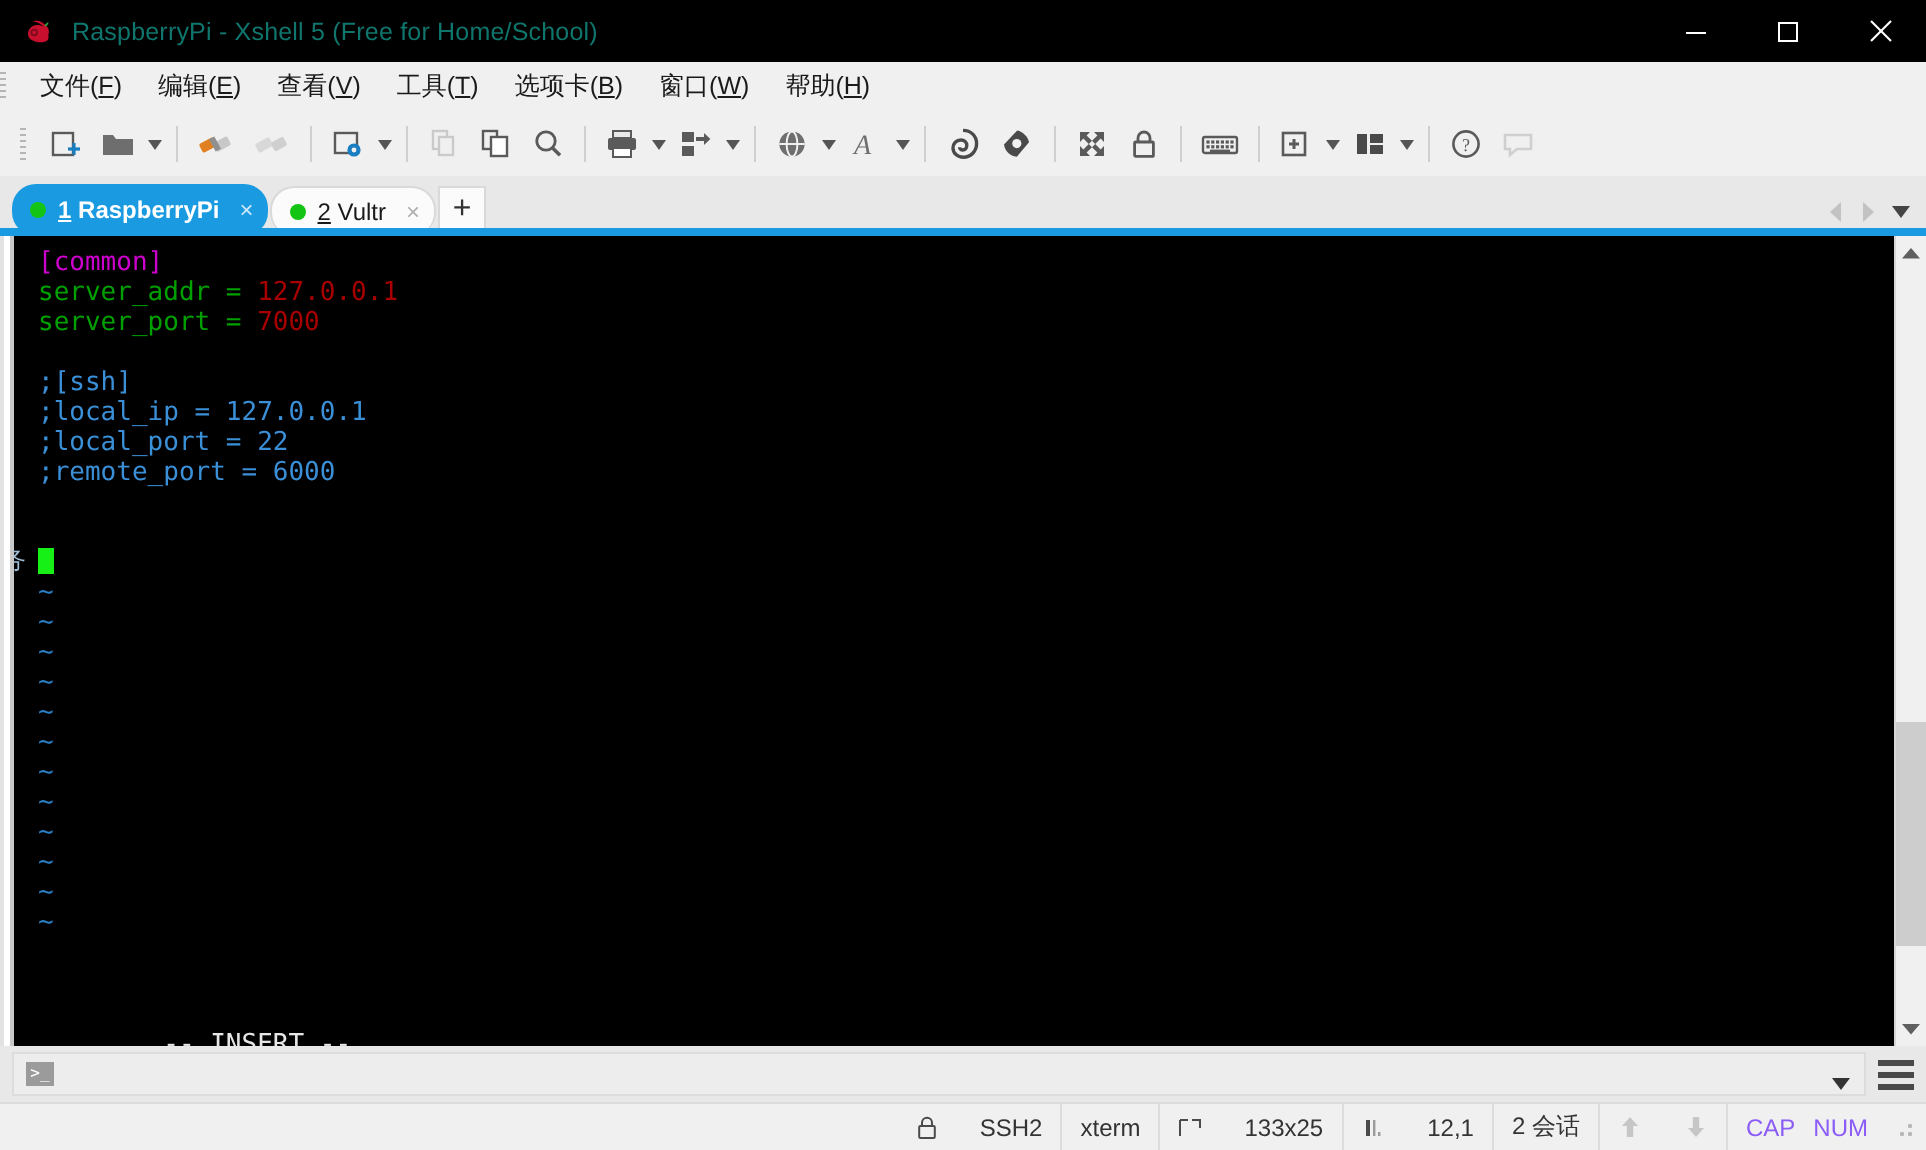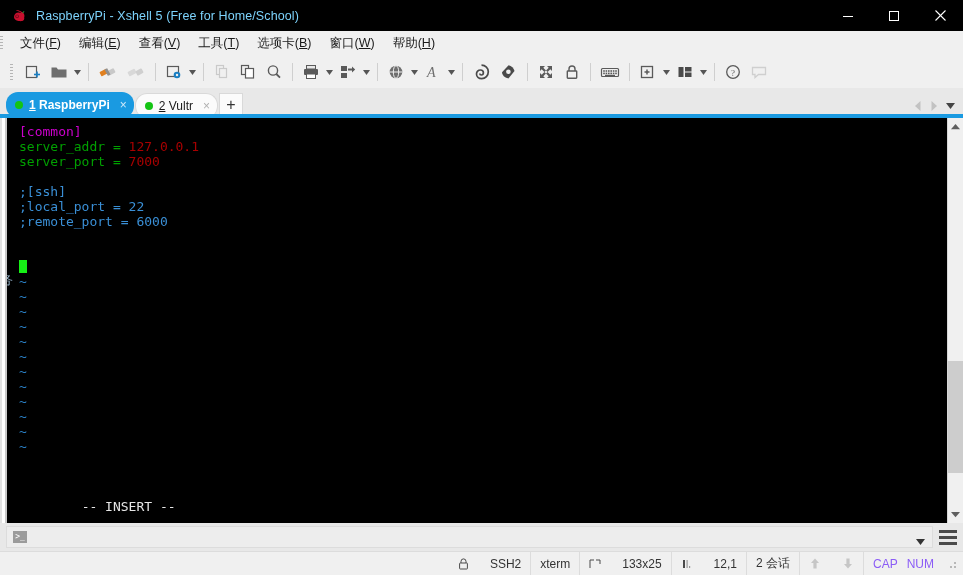--- a/index.html
+++ b/index.html
@@ -17,21 +17,21 @@
   
   .titlebar {
     height: 31px; background:#000; color:#fff;
     display:flex; align-items:center; flex:0 0 31px;
   }
   .titlebar .app-icon {
     width: 26px; height:31px; display:flex; align-items:center; justify-content:center;
     margin-left: 6px;
   }
   .titlebar .title-text {
-    font-size: 12.5px; color:#7dd3fc; margin-left:4px; letter-spacing:0.1px;
+    font-size: 12.5px; color:#0f766e; margin-left:4px; letter-spacing:0.1px;
     font-family: "Liberation Sans", sans-serif;
   }
   .titlebar .spacer { flex:1 1 auto; }
   .wbtn {
     width: 46px; height:31px; display:flex; align-items:center; justify-content:center;
     color:#fff; cursor:default;
   }
   .wbtn svg { display:block; }
 
   
@@ -114,21 +114,21 @@
   }
   .term .line { white-space:pre; height:15px; }
   .c-magenta { color:#cd00cd; }
   .c-green   { color:#00a000; }
   .c-red     { color:#a80000; }
   .c-blue    { color:#3a8fd6; }
   .c-white   { color:#e6e6e6; }
   .c-tilde   { color:#2b7fc4; }
   .cursorblk { display:inline-block; width:8px; height:13px; background:#16f016; vertical-align:-2px; }
   .term .statusline {
-    position:absolute; left:0; right:0; bottom:24px; height:15px;
+    position:absolute; left:0; right:0; bottom:8px; height:15px;
     color:#e6e6e6; white-space:pre; padding-left:12px;
   }
   .ghost {
     position:absolute; left:-6px; top:155px; width:12px; height:18px;
     color:#9fbfd8; font-size:12px; font-family:"DejaVu Sans", sans-serif;
     overflow:hidden;
   }
 
   
   .vscroll {
@@ -474,20 +474,21 @@
   <div class="termwrap">
     <div class="leftedge"></div>
     <div class="term" id="term">
       <div class="ghost">务</div>
       <div id="term-lines">
           <div class="line"><span class="c-magenta">[common]</span></div>
           <div class="line"><span class="c-green">server_addr = </span><span class="c-red">127.0.0.1</span></div>
           <div class="line"><span class="c-green">server_port = </span><span class="c-red">7000</span></div>
           <div class="line"><span class="c-white"></span></div>
           <div class="line"><span class="c-blue">;[ssh]</span></div>
+          <div class="line"><span class="c-blue">;local_ip = 127.0.0.1</span></div>
           <div class="line"><span class="c-blue">;local_port = 22</span></div>
           <div class="line"><span class="c-blue">;remote_port = 6000</span></div>
           <div class="line"><span class="c-white"></span></div>
           <div class="line"><span class="c-white"></span></div>
           <div class="line"><span class="c-white"></span><span class="cursorblk"></span></div>
           <div class="line"><span class="c-tilde">~</span></div>
           <div class="line"><span class="c-tilde">~</span></div>
           <div class="line"><span class="c-tilde">~</span></div>
           <div class="line"><span class="c-tilde">~</span></div>
           <div class="line"><span class="c-tilde">~</span></div>

